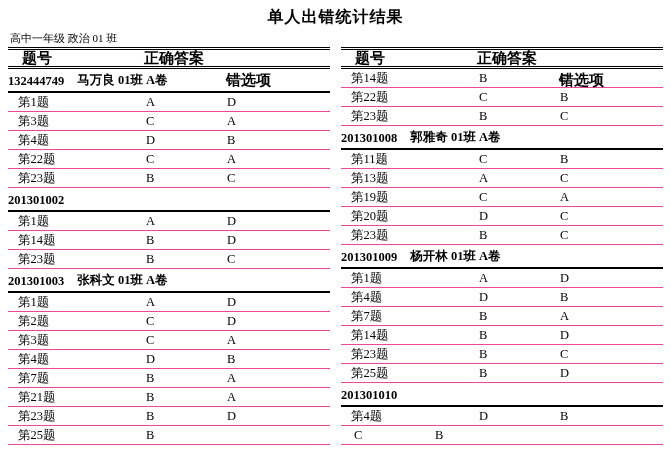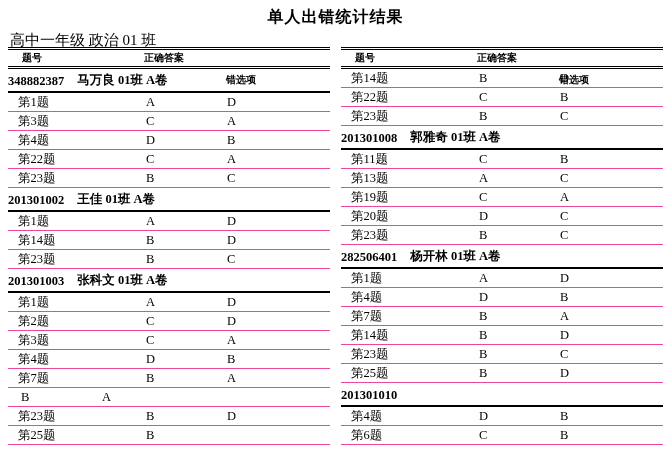--- a/index.html
+++ b/index.html
@@ -5,27 +5,27 @@
   html,body { margin:0; padding:0; background:#fff; }
   * { box-sizing:border-box; }
   .page {
     position:relative; width:671px; height:458px; background:#fff; color:#000;
     font-family:"Liberation Serif","DejaVu Serif",serif; overflow:hidden;
   }
   .title {
     position:absolute; top:7px; left:0; width:100%;
     text-align:center; font-size:16px; font-weight:bold; letter-spacing:1px;
   }
-  .subtitle { position:absolute; top:31px; left:10px; font-size:15px; }
+  .subtitle { position:absolute; top:31px; left:10px; font-size:11px; }
   .tables { position:absolute; top:47px; left:8px; display:flex; gap:11px; }
   .tcol { width:322px; }
   .thead-row {
     display:flex; align-items:center; height:22px;
     border-top:3px double #000; border-bottom:3px double #000;
-    font-weight:bold; font-size:10px;
+    font-weight:bold; font-size:15px;
   }
   .hc-q { width:125px; padding-left:14px; }
   .hc-ca { width:85px; padding-left:11px; }
   .hc-ws { flex:1; padding-left:8px;margin-top:44px; }
   .sec-header {
     display:flex; align-items:flex-end; height:24px; padding-bottom:2px;
     border-bottom:2px solid #000; font-weight:bold; font-size:12.5px;
   }
   .sec-name { margin-left:13px;margin-top:40px; }
   .data-row {
@@ -43,21 +43,21 @@
   <div class="title">单人出错统计结果</div>
   <div class="subtitle">高中一年级 政治 01 班</div>
   <div class="tables">
     <div class="tcol">
         <div class="thead-row">
           <div class="hc-q">题号</div>
           <div class="hc-ca">正确答案</div>
           <div class="hc-ws">错选项</div>
         </div>
         <div class="sec-header">
-          <div class="sec-id">348882387</div>
+          <div class="sec-id">132444749</div>
           <div class="sec-name">马万良 01班 A卷</div>
         </div>
         <div class="data-row">
           <div class="dc-q">第1题</div>
           <div class="dc-ca">A</div>
           <div class="dc-ws">D</div>
         </div>
         <div class="data-row">
           <div class="dc-q">第3题</div>
           <div class="dc-ca">C</div>
@@ -73,21 +73,20 @@
           <div class="dc-ca">C</div>
           <div class="dc-ws">A</div>
         </div>
         <div class="data-row">
           <div class="dc-q">第23题</div>
           <div class="dc-ca">B</div>
           <div class="dc-ws">C</div>
         </div>
         <div class="sec-header">
           <div class="sec-id">201301002</div>
-          <div class="sec-name">王佳 01班 A卷</div>
         </div>
         <div class="data-row">
           <div class="dc-q">第1题</div>
           <div class="dc-ca">A</div>
           <div class="dc-ws">D</div>
         </div>
         <div class="data-row">
           <div class="dc-q">第14题</div>
           <div class="dc-ca">B</div>
           <div class="dc-ws">D</div>
@@ -120,20 +119,21 @@
           <div class="dc-q">第4题</div>
           <div class="dc-ca">D</div>
           <div class="dc-ws">B</div>
         </div>
         <div class="data-row">
           <div class="dc-q">第7题</div>
           <div class="dc-ca">B</div>
           <div class="dc-ws">A</div>
         </div>
         <div class="data-row">
+          <div class="dc-q">第21题</div>
           <div class="dc-ca">B</div>
           <div class="dc-ws">A</div>
         </div>
         <div class="data-row">
           <div class="dc-q">第23题</div>
           <div class="dc-ca">B</div>
           <div class="dc-ws">D</div>
         </div>
         <div class="data-row">
           <div class="dc-q">第25题</div>
@@ -185,21 +185,21 @@
           <div class="dc-q">第20题</div>
           <div class="dc-ca">D</div>
           <div class="dc-ws">C</div>
         </div>
         <div class="data-row">
           <div class="dc-q">第23题</div>
           <div class="dc-ca">B</div>
           <div class="dc-ws">C</div>
         </div>
         <div class="sec-header">
-          <div class="sec-id">282506401</div>
+          <div class="sec-id">201301009</div>
           <div class="sec-name">杨开林 01班 A卷</div>
         </div>
         <div class="data-row">
           <div class="dc-q">第1题</div>
           <div class="dc-ca">A</div>
           <div class="dc-ws">D</div>
         </div>
         <div class="data-row">
           <div class="dc-q">第4题</div>
           <div class="dc-ca">D</div>
@@ -227,19 +227,18 @@
         </div>
         <div class="sec-header">
           <div class="sec-id">201301010</div>
         </div>
         <div class="data-row">
           <div class="dc-q">第4题</div>
           <div class="dc-ca">D</div>
           <div class="dc-ws">B</div>
         </div>
         <div class="data-row">
-          <div class="dc-q">第6题</div>
           <div class="dc-ca">C</div>
           <div class="dc-ws">B</div>
         </div>
       </div>
   </div>
 </div>
 
 </body></html>

